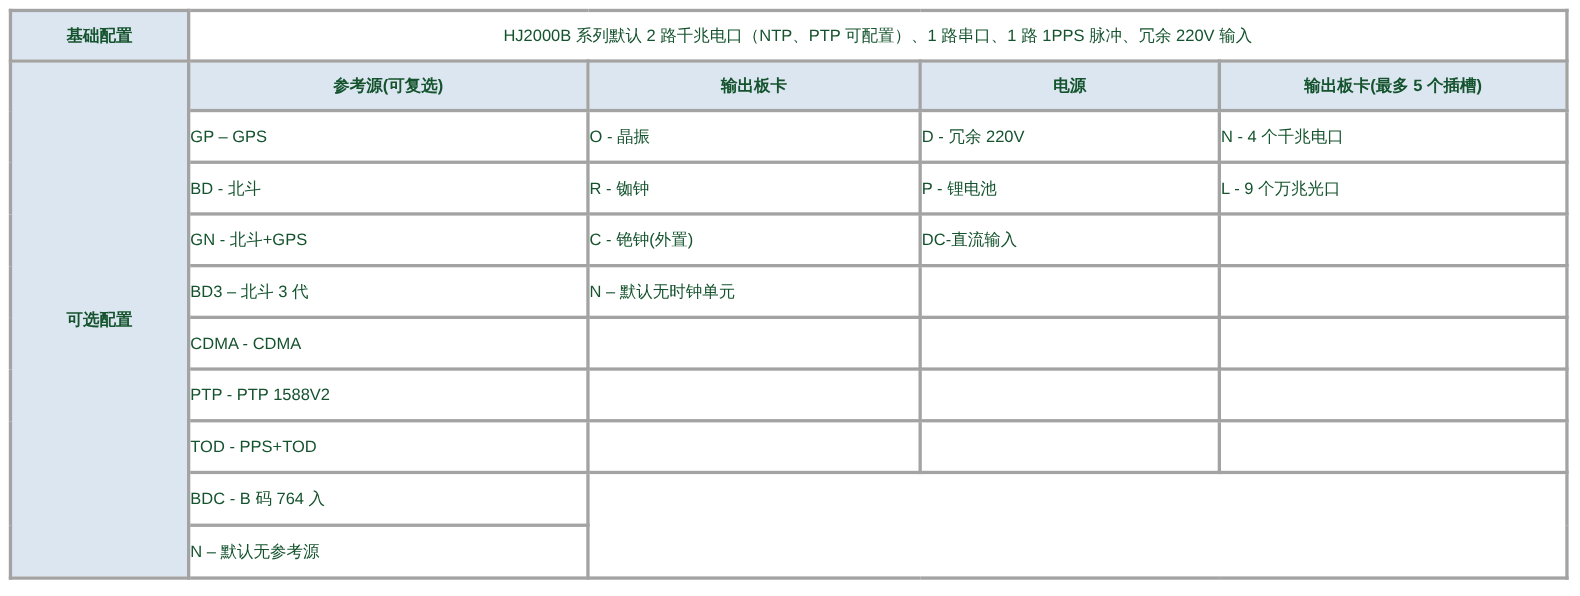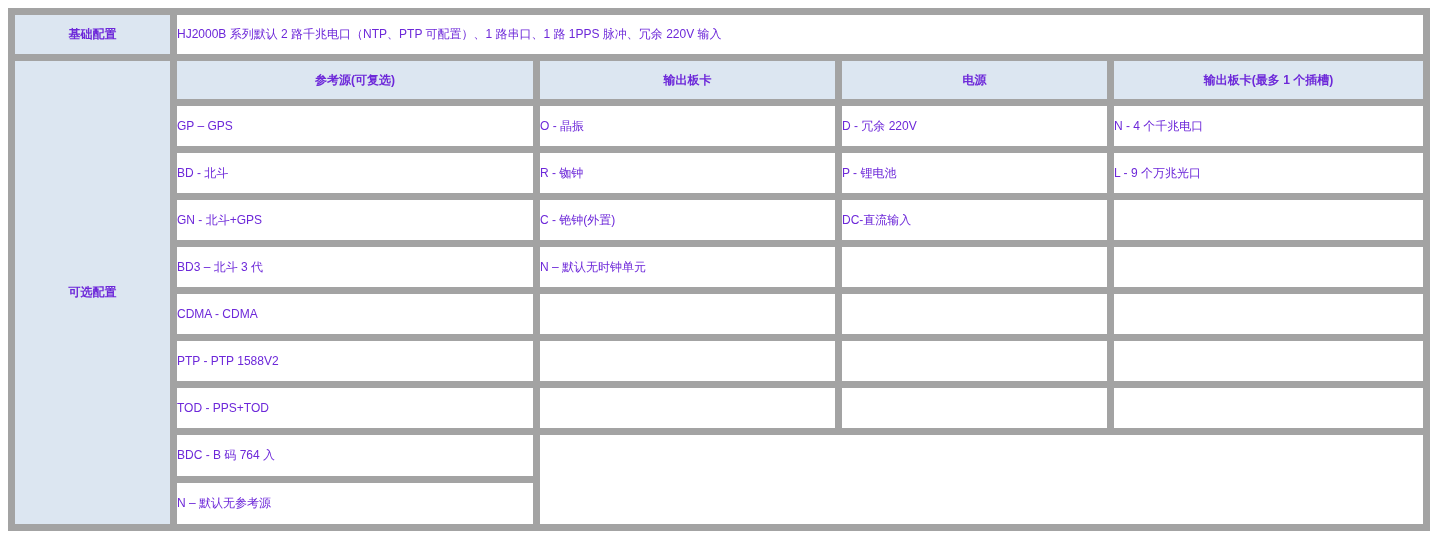--- a/index.html
+++ b/index.html
@@ -18,35 +18,35 @@
   table.cfg {
     position: absolute;
     left: 8px;
     top: 8px;
     border-collapse: collapse;
     table-layout: fixed;
     width: 1415px;
     border: 2px solid #1f1f1f;
   }
   table.cfg td {
-    border: 7px solid #a3a3a3;
-    font-size: 12px;
-    color: #6d28d9;
+    border: 3px solid #a3a3a3;
+    font-size: 15px;
+    color: #14532d;
     vertical-align: middle;
     padding: 0;
     overflow: hidden;
     white-space: nowrap;
   }
   td.hdr {
     background: #dce6f1;
     font-weight: 700;
     text-align: center;
   }
   td.base-val {
-    text-align: left;
+    text-align: center;
     font-weight: 400;
     background: #ffffff;
   }
   td.data {
     text-align: left;
     padding-left: 13px;
     background: #ffffff;
   }
   tr.r-base  { height: 46px; }
   tr.r-head  { height: 45px; }
@@ -70,21 +70,21 @@
         <tr class="r-base">
       <td class="hdr">基础配置</td>
       <td class="base-val" colspan="4">HJ2000B 系列默认 2 路千兆电口（NTP、PTP 可配置）、1 路串口、1 路 1PPS 脉冲、冗余 220V 输入</td>
     </tr>
 
     <tr class="r-head">
       <td class="hdr" rowspan="10">可选配置</td>
       <td class="hdr">参考源(可复选)</td>
       <td class="hdr">输出板卡</td>
       <td class="hdr">电源</td>
-      <td class="hdr">输出板卡(最多 1 个插槽)</td>
+      <td class="hdr">输出板卡(最多 5 个插槽)</td>
     </tr>
 
     <tr class="r-data">
       <td class="data">GP – GPS</td>
       <td class="data">O - 晶振</td>
       <td class="data">D - 冗余 220V</td>
       <td class="data">N - 4 个千兆电口</td>
     </tr>
 
     <tr class="r-data">

